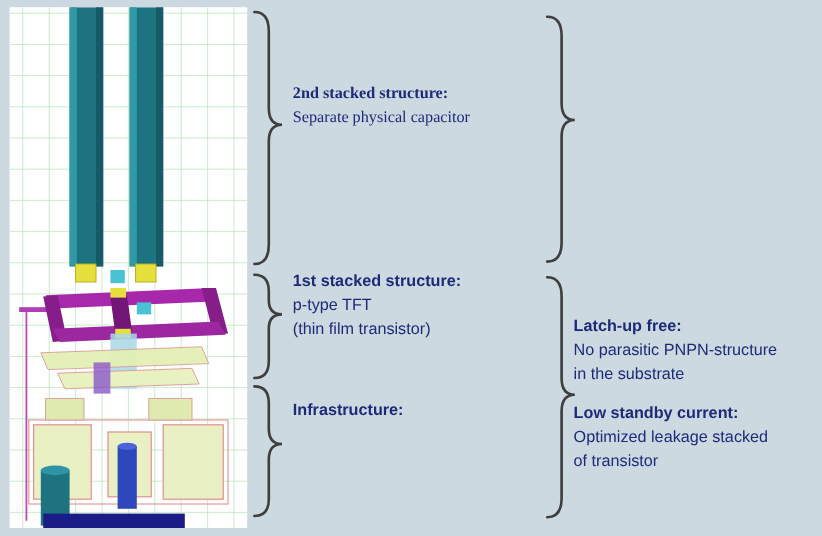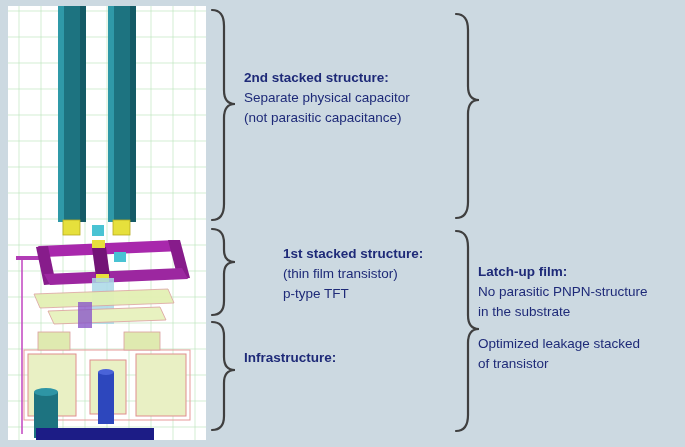--- a/index.html
+++ b/index.html
@@ -105,41 +105,41 @@
   </svg>
 
   <svg class="brace" style="left:452px; top:12px;" width="30" height="208" viewBox="0 0 30 208">
     <path d="M4 2 Q16 2 16 18 L16 74 Q16 88 27 88 Q16 88 16 102 L16 190 Q16 206 4 206" fill="none" stroke="#3f3f3f" stroke-width="2.2" stroke-linecap="round"></path>
   </svg>
 
   <svg class="brace" style="left:452px; top:229px;" width="30" height="204" viewBox="0 0 30 204">
     <path d="M4 2 Q16 2 16 18 L16 86 Q16 100 27 100 Q16 100 16 114 L16 186 Q16 202 4 202" fill="none" stroke="#3f3f3f" stroke-width="2.2" stroke-linecap="round"></path>
   </svg>
 
-  <div class="ann" style="left:244px; top:68px;">
+  <div class="ann" style="left:244px; top:68px;font-family:Liberation Serif, serif;">
     <div class="ann-title">2nd stacked structure:</div>
     <div class="ann-line">Separate physical capacitor</div>
-    <div class="ann-line">(not parasitic capacitance)</div>
   </div>
 
-  <div class="ann" style="left:244px; top:244px;margin-left:39px;">
+  <div class="ann" style="left:244px; top:224px;">
     <div class="ann-title">1st stacked structure:</div>
+    <div class="ann-line">p-type TFT</div>
     <div class="ann-line">(thin film transistor)</div>
-    <div class="ann-line">p-type TFT</div>
   </div>
 
-  <div class="ann" style="left:244px; top:348px;">
+  <div class="ann" style="left:244px; top:332px;">
     <div class="ann-title">Infrastructure:</div>
   </div>
 
 
   <div class="ann" style="left:478px; top:262px;">
-    <div class="ann-title">Latch-up film:</div>
+    <div class="ann-title">Latch-up free:</div>
     <div class="ann-line">No parasitic PNPN-structure</div>
     <div class="ann-line">in the substrate</div>
   </div>
 
   <div class="ann" style="left:478px; top:334px;">
+    <div class="ann-title">Low standby current:</div>
     <div class="ann-line">Optimized leakage stacked</div>
     <div class="ann-line">of transistor</div>
   </div>
 
 </div>
 
 </body></html>

